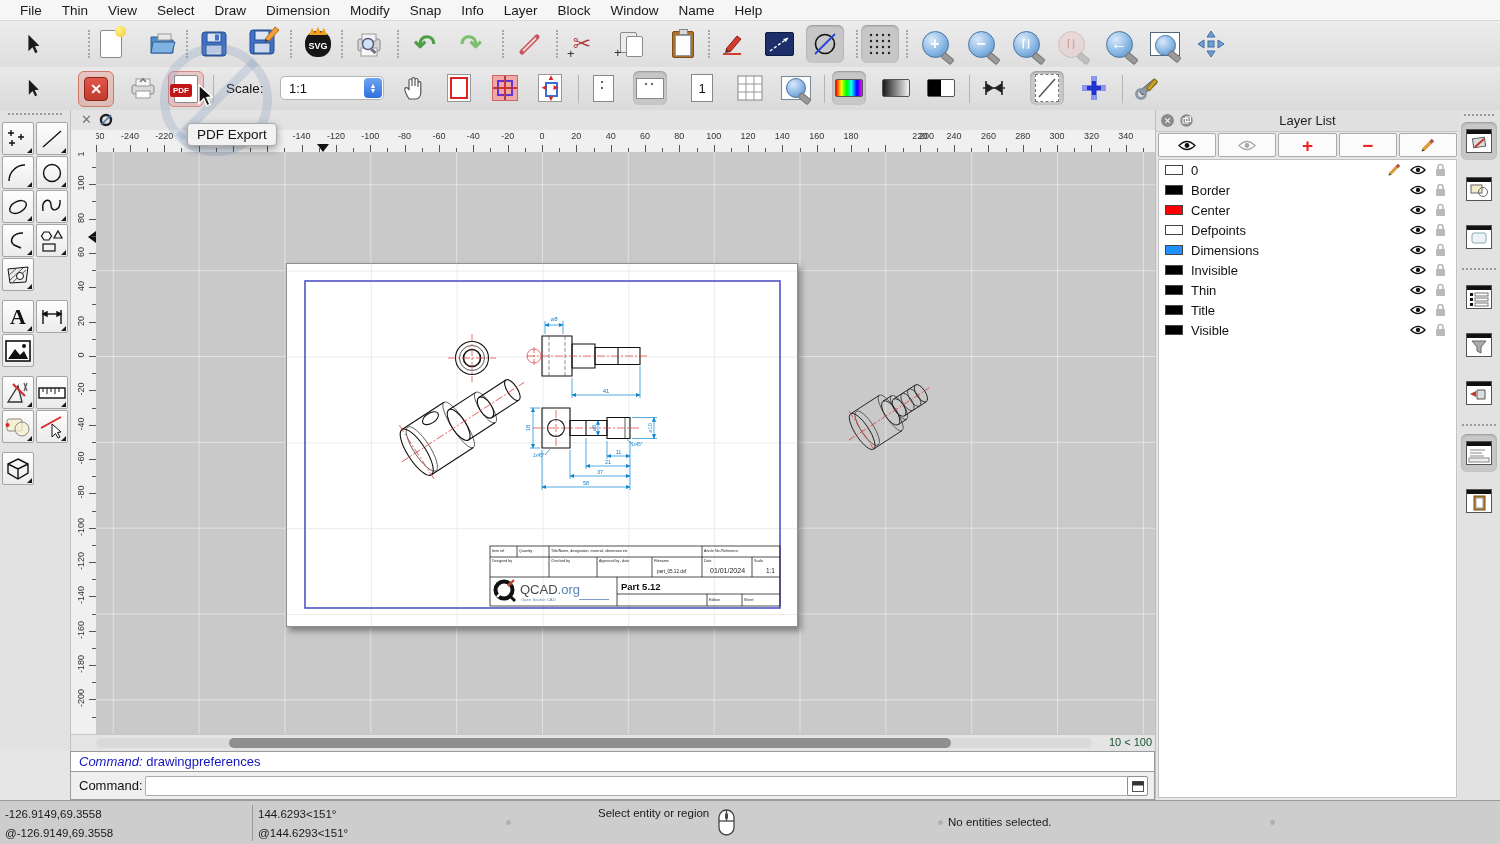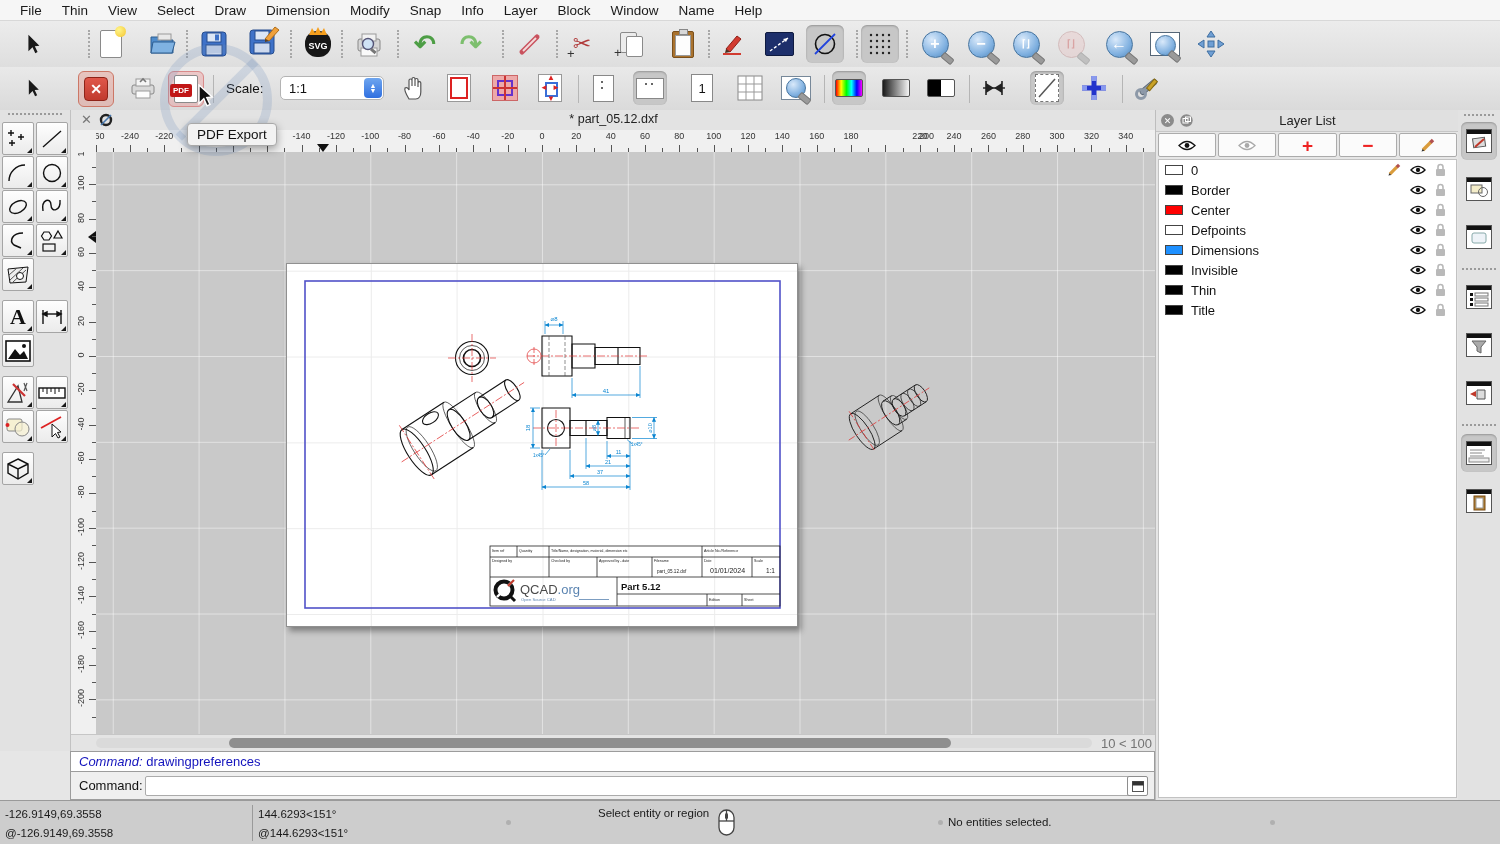--- a/index.html
+++ b/index.html
@@ -42,21 +42,21 @@
   #vmarker{position:absolute;right:0;width:0;height:0;border-top:6px solid transparent;border-bottom:6px solid transparent;border-right:8px solid #111;transform:translateY(-6px)}
   #canvas{position:absolute;left:25px;top:42px;width:1060px;height:583px;background:#c9c9c9;overflow:hidden}
   #canvas::before{content:"";position:absolute;inset:0;background-image:linear-gradient(to right,rgba(255,255,255,.45) 1px,transparent 1px),linear-gradient(to bottom,rgba(255,255,255,.45) 1px,transparent 1px);background-size:85.85px 85.85px;background-position:16.75px 0,0 32.3px}
   #paper{position:absolute;left:190px;top:111px;width:510px;height:362px;background:#fff;border:1px solid #909090;box-shadow:3px 4px 6px rgba(0,0,0,.38)}
   #paper svg,#wire svg{display:block}
   #wire{position:absolute;left:743px;top:216px;width:100px;height:85px}
   
   #hscroll{position:absolute;left:0;bottom:0;width:1085px;height:16px;background:#e4e4e4;border-top:1px solid #c6c6c6}
   #hscroll .track{position:absolute;left:25px;right:64px;top:3px;height:10px;background:#dadada;border-radius:5px}
   #hscroll .thumb{position:absolute;left:158px;width:722px;top:3px;height:10px;background:#8f8f8f;border-radius:5px}
-  #zoominfo{position:absolute;right:4px;top:1px;font-size:13px;color:#737373}
+  #zoominfo{position:absolute;right:4px;top:1px;font-size:11px;color:#14532d}
   
   #layerpanel{position:absolute;left:1155px;top:110px;width:303px;height:690px;background:#e6e6e6;border-left:1px solid #bdbdbd}
   #lp-head{position:absolute;left:0;top:0;width:303px;height:21px;background:#e0e0e0;border-bottom:1px solid #c6c6c6;display:flex;align-items:center}
   #lp-title{position:absolute;left:0;width:303px;text-align:center;font-size:13px;color:#222}
   .lp-btnrow{position:absolute;left:2px;top:23px;width:299px;height:24px;display:flex;gap:2px}
   .lp-btn{flex:1;background:#fbfbfb;border:1px solid #ababab;border-radius:2px;display:flex;align-items:center;justify-content:center}
   #lp-list{position:absolute;left:2px;top:49px;width:299px;bottom:2px;background:#fff;border:1px solid #c2c2c2;box-sizing:border-box;overflow:hidden}
   .lrow{height:20px;display:flex;align-items:center;padding-left:6px;gap:8px}
   .lsw{width:18px;height:10px;border:1px solid #444;box-sizing:border-box}
   .lname{font-size:13px;color:#111;flex:1}
@@ -550,21 +550,20 @@
       </div>
   </div>
 
   <div id="docarea">
     <div id="tabbar" style="position:absolute;left:0;top:0;width:1085px;height:20px;background:#e3e3e3;border-bottom:1px solid #c6c6c6">
       <span style="position:absolute;left:10px;top:2px;color:#777;font-size:13px">✕</span>
       <svg width="14" height="14" style="position:absolute;left:28px;top:3px" viewBox="0 0 14 14">
           <circle cx="7" cy="7" r="5" fill="none" stroke="#222" stroke-width="2.4"></circle>
           <line x1="2" y1="12" x2="12" y2="2" stroke="#4a7ab0" stroke-width="1.6"></line>
         </svg>
-      <div id="tabtitle">* part_05.12.dxf</div>
     </div>
     <div id="rcorner"></div>
     <div id="hruler">
         <div id="hmarker" style="left:227px"></div>
         <span class="hlab" style="left: -0.42px;">-260</span>
         <div class="htick" style="left: -0.42px; height: 7px;"></div>
         <div class="htick" style="left: 16.75px; height: 4px;"></div>
         <span class="hlab" style="left: 33.92px;">-240</span>
         <div class="htick" style="left: 33.92px; height: 7px;"></div>
         <div class="htick" style="left: 51.09px; height: 4px;"></div>
@@ -1077,20 +1076,34 @@
             <svg width="16" height="12" viewBox="0 0 18 13">
               <path d="M1,6.5 Q9,-1.5 17,6.5 Q9,14.5 1,6.5 Z" fill="#fff" stroke="#111" stroke-width="1.3"></path>
               <circle cx="9" cy="6.5" r="2.4" fill="#111"></circle>
             </svg>
             <svg width="11" height="14" viewBox="0 0 11 14">
               <path d="M3,6 V4 a2.5,2.5 0 0 1 5,0 V6" fill="none" stroke="#b9b9b9" stroke-width="1.6"></path>
               <rect x="1" y="6" width="9" height="7" rx="1" fill="#b9b9b9"></rect>
             </svg>
           </span>
         </div>
+        <div class="lrow">
+          <span class="lsw" style="background:#000000"></span>
+          <span class="lname">Visible</span>
+          <span class="ric">
+            <svg width="16" height="12" viewBox="0 0 18 13">
+              <path d="M1,6.5 Q9,-1.5 17,6.5 Q9,14.5 1,6.5 Z" fill="#fff" stroke="#111" stroke-width="1.3"></path>
+              <circle cx="9" cy="6.5" r="2.4" fill="#111"></circle>
+            </svg>
+            <svg width="11" height="14" viewBox="0 0 11 14">
+              <path d="M3,6 V4 a2.5,2.5 0 0 1 5,0 V6" fill="none" stroke="#b9b9b9" stroke-width="1.6"></path>
+              <rect x="1" y="6" width="9" height="7" rx="1" fill="#b9b9b9"></rect>
+            </svg>
+          </span>
+        </div>
       </div>
   </div>
 
   <div id="dockstrip">
     <div style="position:absolute;left:6px;top:4px;width:30px;border-top:2px dotted #9a9a9a"></div>
     <div class="dock on" style="top:12px">
         <div class="dockic"><svg width="24" height="22">
             <rect x="6" y="8" width="12" height="9" fill="#ddd" stroke="#555" transform="rotate(-8 12 12)"></rect>
             <line x1="8" y1="17" x2="17" y2="9" stroke="#c0392b" stroke-width="2"></line>
           </svg></div>

